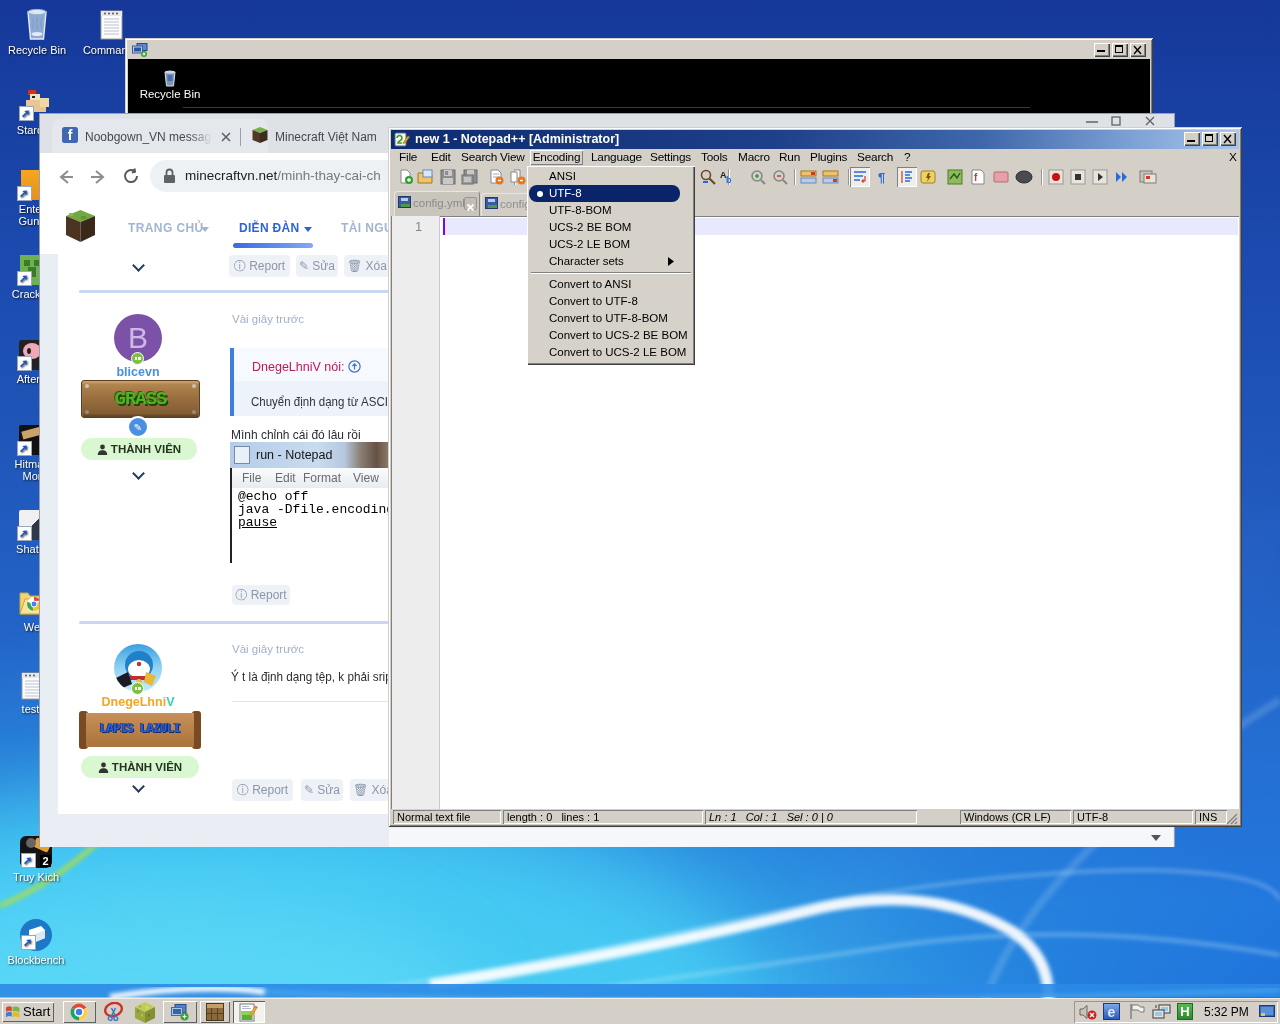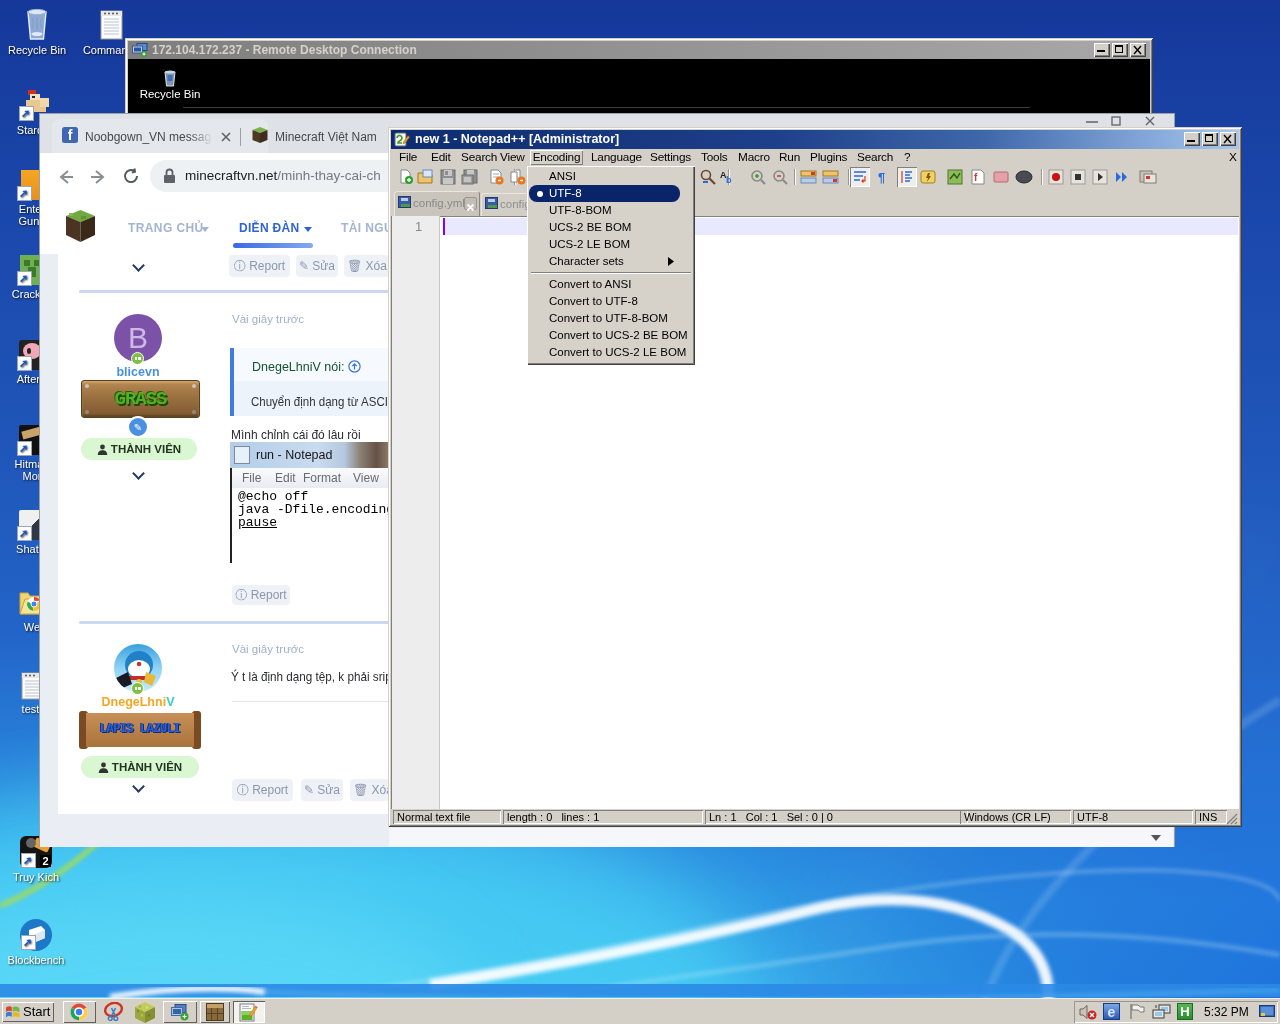--- a/index.html
+++ b/index.html
@@ -190,21 +190,20 @@
   <svg style="display:block;margin:0 auto;" width="34" height="34" viewBox="0 0 34 34">
     <circle cx="17" cy="17" r="16" fill="#1e78c8"></circle>
     <path d="M10 12 L22 8 L26 12 L26 20 L14 25 L10 20 Z" fill="#fff"></path>
     <path d="M14 25 L26 20 L26 12 L14 17 Z" fill="#dde8f2"></path>
   </svg>
   <div class="shortcut" style="left:19px;top:17px;"></div>
   <div style="margin-top:2px;">Blockbench</div>
 </div>
 
 <div id="rdp" class="cwin">
-  <div class="title">172.104.172.237 - Remote Desktop Connection</div>
   <svg style="position:absolute;left:7px;top:5px;z-index:2;" width="16" height="14" viewBox="0 0 16 14">
     <rect x="5" y="0.5" width="10" height="7" fill="#5a8ad0" stroke="#28497e" stroke-width="1"></rect>
     <rect x="0.5" y="3" width="10" height="7" fill="#b8d0ee" stroke="#3a5a90" stroke-width="1"></rect>
     <rect x="2" y="4.5" width="7" height="4" fill="#2a55a0"></rect>
     <circle cx="12" cy="11" r="3" fill="#35a035"></circle>
     <path d="M10.4 11 L13.6 11 M12 9.4 L12 12.6" stroke="#fff" stroke-width="1"></path>
   </svg>
 
   <div style="position:absolute; right:7px; top:5px; z-index:2;">
     <div class="cbtn"><span style="position:absolute;left:3px;top:7px;width:8px;height:2px;background:#000;"></span></div><div class="cbtn" style="margin-left:2px;"><span style="position:absolute;left:3px;top:2px;width:8px;height:8px;border:1px solid #000;border-top-width:2px;"></span></div><div class="cbtn" style="margin-left:2px;"><svg width="16" height="14" viewBox="0 0 16 14">
@@ -319,21 +318,21 @@
     </div>
     <div style="position:absolute;left:87px;top:302px;width:22px;height:22px;border-radius:50%;background:#4a90e2;border:2px solid #fff;color:#fff;font-size:10px;text-align:center;line-height:19px;">✎</div>
     <div style="position:absolute;left:41px;top:324px;width:116px;height:22px;border-radius:11px;background:#d9f7d0;color:#22331f;font-size:11.5px;font-weight:bold;text-align:center;line-height:22px;"><svg style="vertical-align:-2px;margin-right:3px;" width="11" height="11" viewBox="0 0 11 11">
           <circle cx="5.5" cy="3" r="2.4" fill="#333"></circle>
           <path d="M0.8 11 C0.8 7.5 3 6.2 5.5 6.2 C8 6.2 10.2 7.5 10.2 11 Z" fill="#333"></path>
         </svg>THÀNH VIÊN</div>
     <div class="chev" style="left:94px;top:355px;"></div>
 
     <div style="position:absolute;left:192px;top:199px;font-size:11.5px;color:#9fb0cc;">Vài giây trước</div>
     <div style="position:absolute;left:190px;top:234px;width:921px;height:68px;background:#f6f9fd;border-left:4px solid #3e7ce0;">
-      <div style="position:absolute;left:18px;top:12px;font-size:12.5px;color:#14532d;">DnegeLhniV nói: <svg style="vertical-align:-2px;" width="13" height="13" viewBox="0 0 13 13">
+      <div style="position:absolute;left:18px;top:12px;font-size:12.5px;color:#be185d;">DnegeLhniV nói: <svg style="vertical-align:-2px;" width="13" height="13" viewBox="0 0 13 13">
             <circle cx="6.5" cy="6.5" r="5.6" fill="none" stroke="#3b70d6" stroke-width="1.2"></circle>
             <path d="M6.5 9.5 L6.5 4.2 M4.3 6.2 L6.5 3.8 L8.7 6.2" stroke="#3b70d6" stroke-width="1.2" fill="none"></path>
           </svg></div>
       <div style="position:absolute;left:0px;top:33px;width:100%;height:35px;background:#edf3fb;"></div>
       <div style="position:absolute;left:17px;top:46px;font-size:13px;color:#33343a;white-space:nowrap;transform:scaleX(0.885);transform-origin:0 0;">Chuyển định dạng từ ASCII c</div>
     </div>
     <div style="position:absolute;left:191px;top:313px;font-size:13px;color:#2c2d33;white-space:nowrap;transform:scaleX(0.92);transform-origin:0 0;">Mình chỉnh cái đó lâu rồi</div>
 
     <div style="position:absolute;left:190px;top:328px;width:159px;height:122px;">
       <div style="position:absolute;left:0;top:0;width:100%;height:26px;background:linear-gradient(90deg,#b3cde9 0%,#c9dbee 55%,#b5c8e0 72%,#8a8074 82%,#665146 92%,#8d7c68 100%);">
@@ -573,21 +572,21 @@
   </div>
   <div id="nppedit">
     <div style="position:absolute;left:1px;top:0;width:48px;height:100%;background:#ededed;border-right:1px solid #c8c8c8;"></div>
     <div style="position:absolute;left:24px;top:3px;font-size:13px;color:#888;">1</div>
     <div style="position:absolute;left:52px;top:2px;right:1px;height:17px;background:#e8e8ff;"></div>
     <div style="position:absolute;left:52px;top:2px;width:2px;height:17px;background:#8000ff;"></div>
   </div>
   <div id="nppstatus">
     <div class="scell" style="left:2px;width:108px;">Normal text file</div>
     <div class="scell" style="left:112px;width:200px;">length : 0&nbsp;&nbsp;&nbsp;lines : 1</div>
-    <div class="scell" style="left:314px;width:263px;">Ln : 1&nbsp;&nbsp;&nbsp;Col : 1&nbsp;&nbsp;&nbsp;Sel : 0 | 0</div>
+    <div class="scell" style="left:314px;width:212px;font-style:italic;">Ln : 1&nbsp;&nbsp;&nbsp;Col : 1&nbsp;&nbsp;&nbsp;Sel : 0 | 0</div>
     <div class="scell" style="left:569px;width:111px;">Windows (CR LF)</div>
     <div class="scell" style="left:682px;width:120px;">UTF-8</div>
     <div class="scell" style="left:804px;width:32px;">INS</div>
     <svg style="position:absolute;right:1px;top:4px;" width="12" height="12" viewBox="0 0 12 12">
         <path d="M11 1 L1 11 M11 5 L5 11 M11 9 L9 11" stroke="#808080" stroke-width="1.2"></path>
       </svg>
   </div>
 </div>
 
 <div id="emenu">

